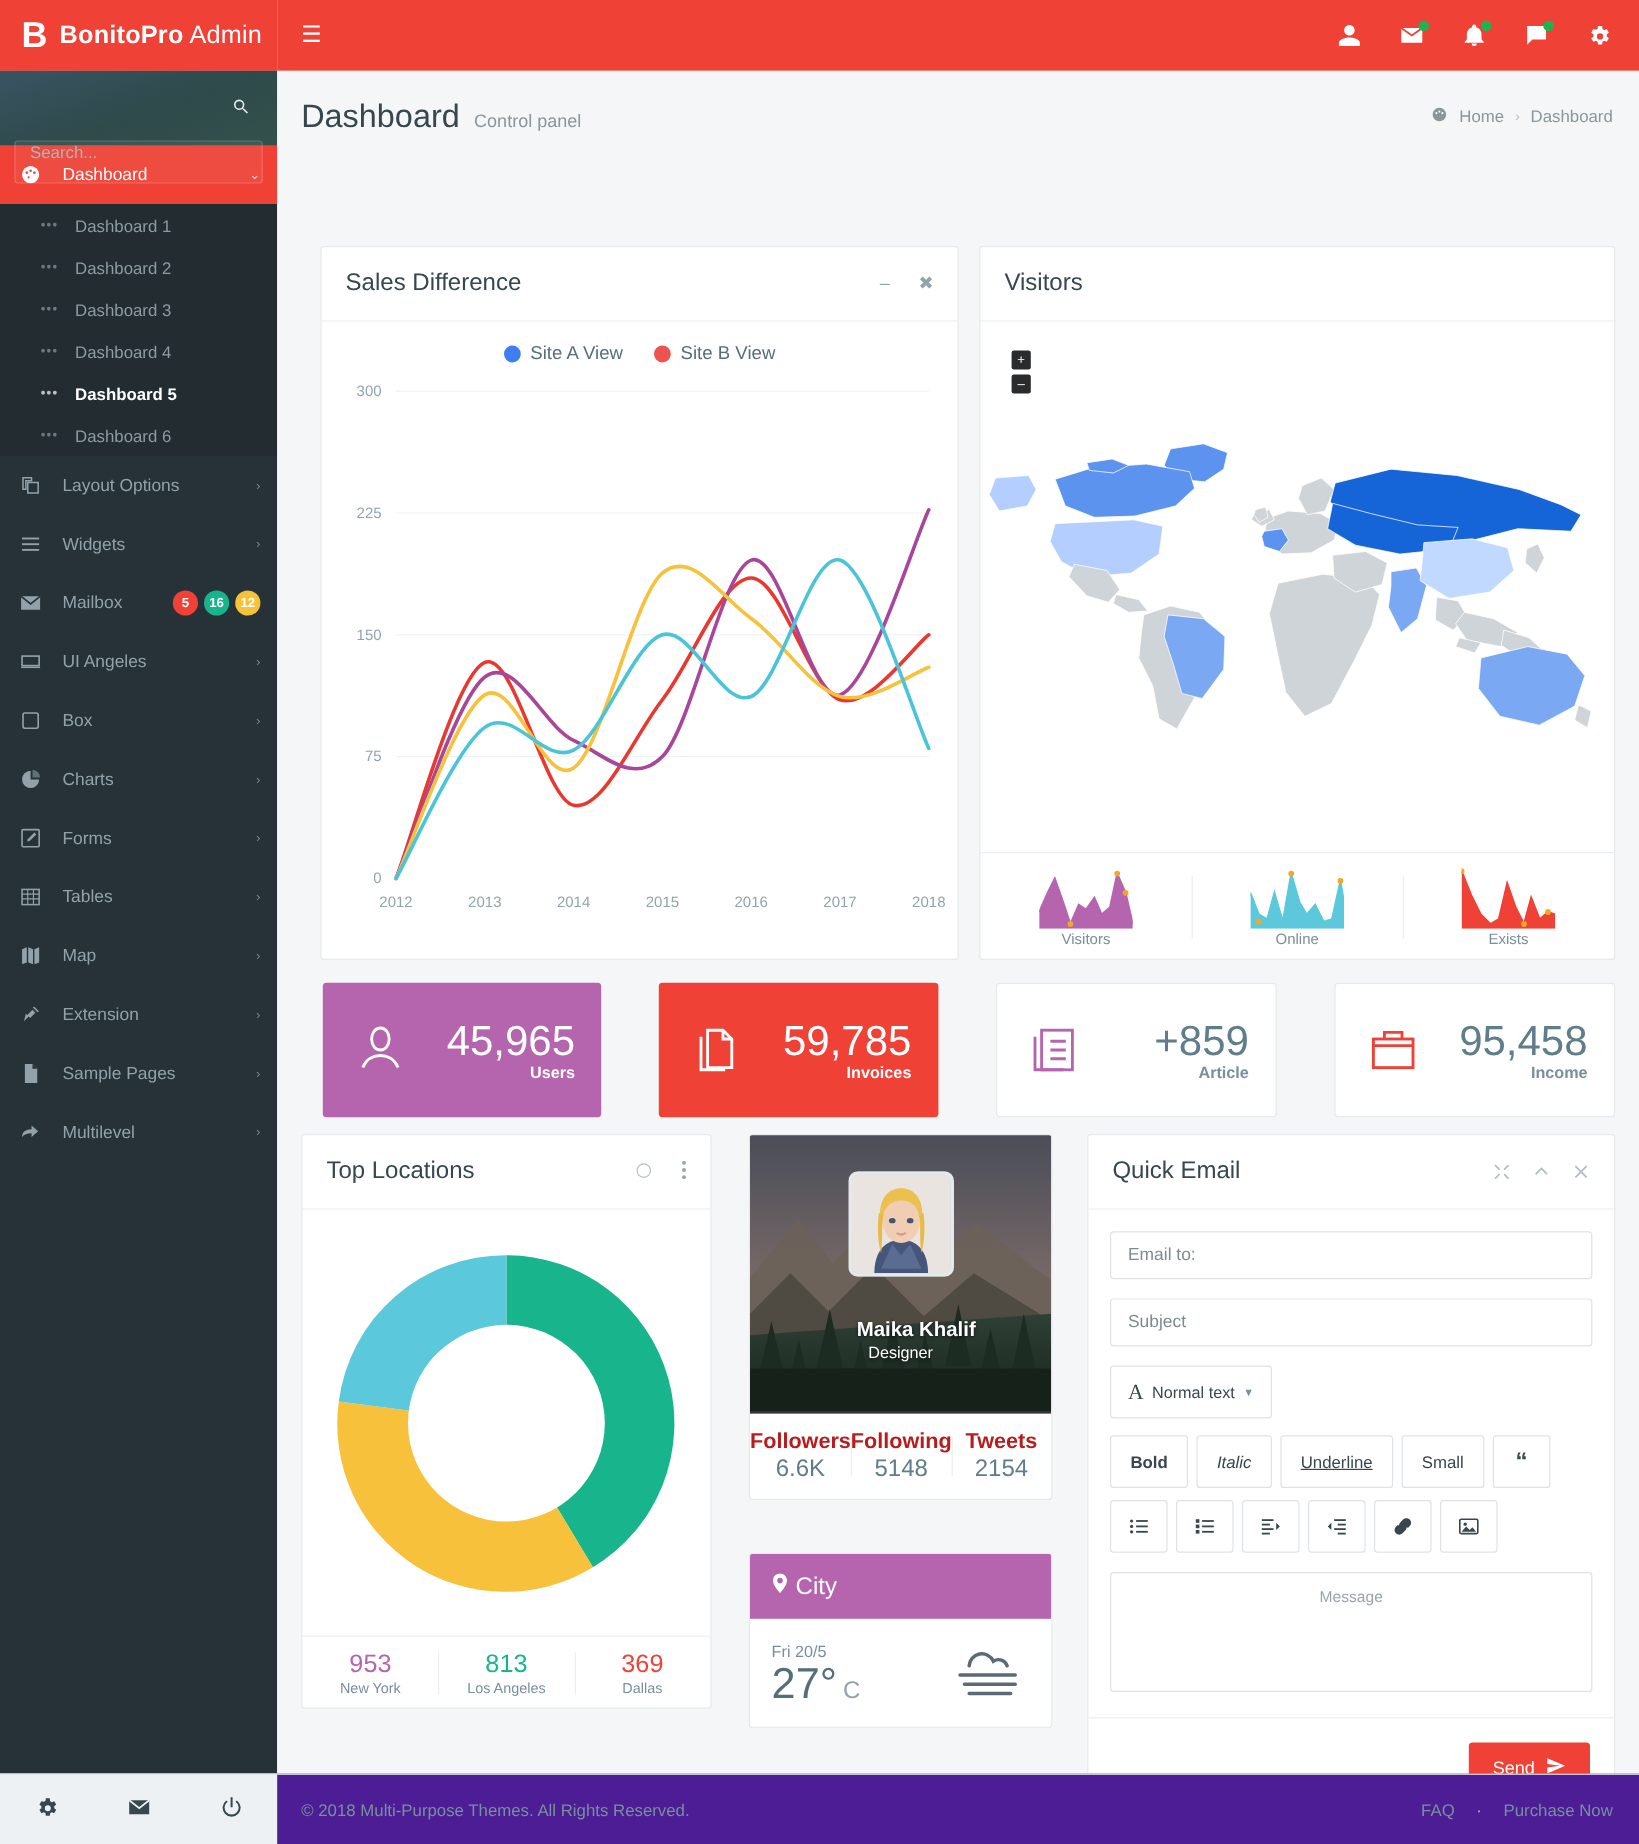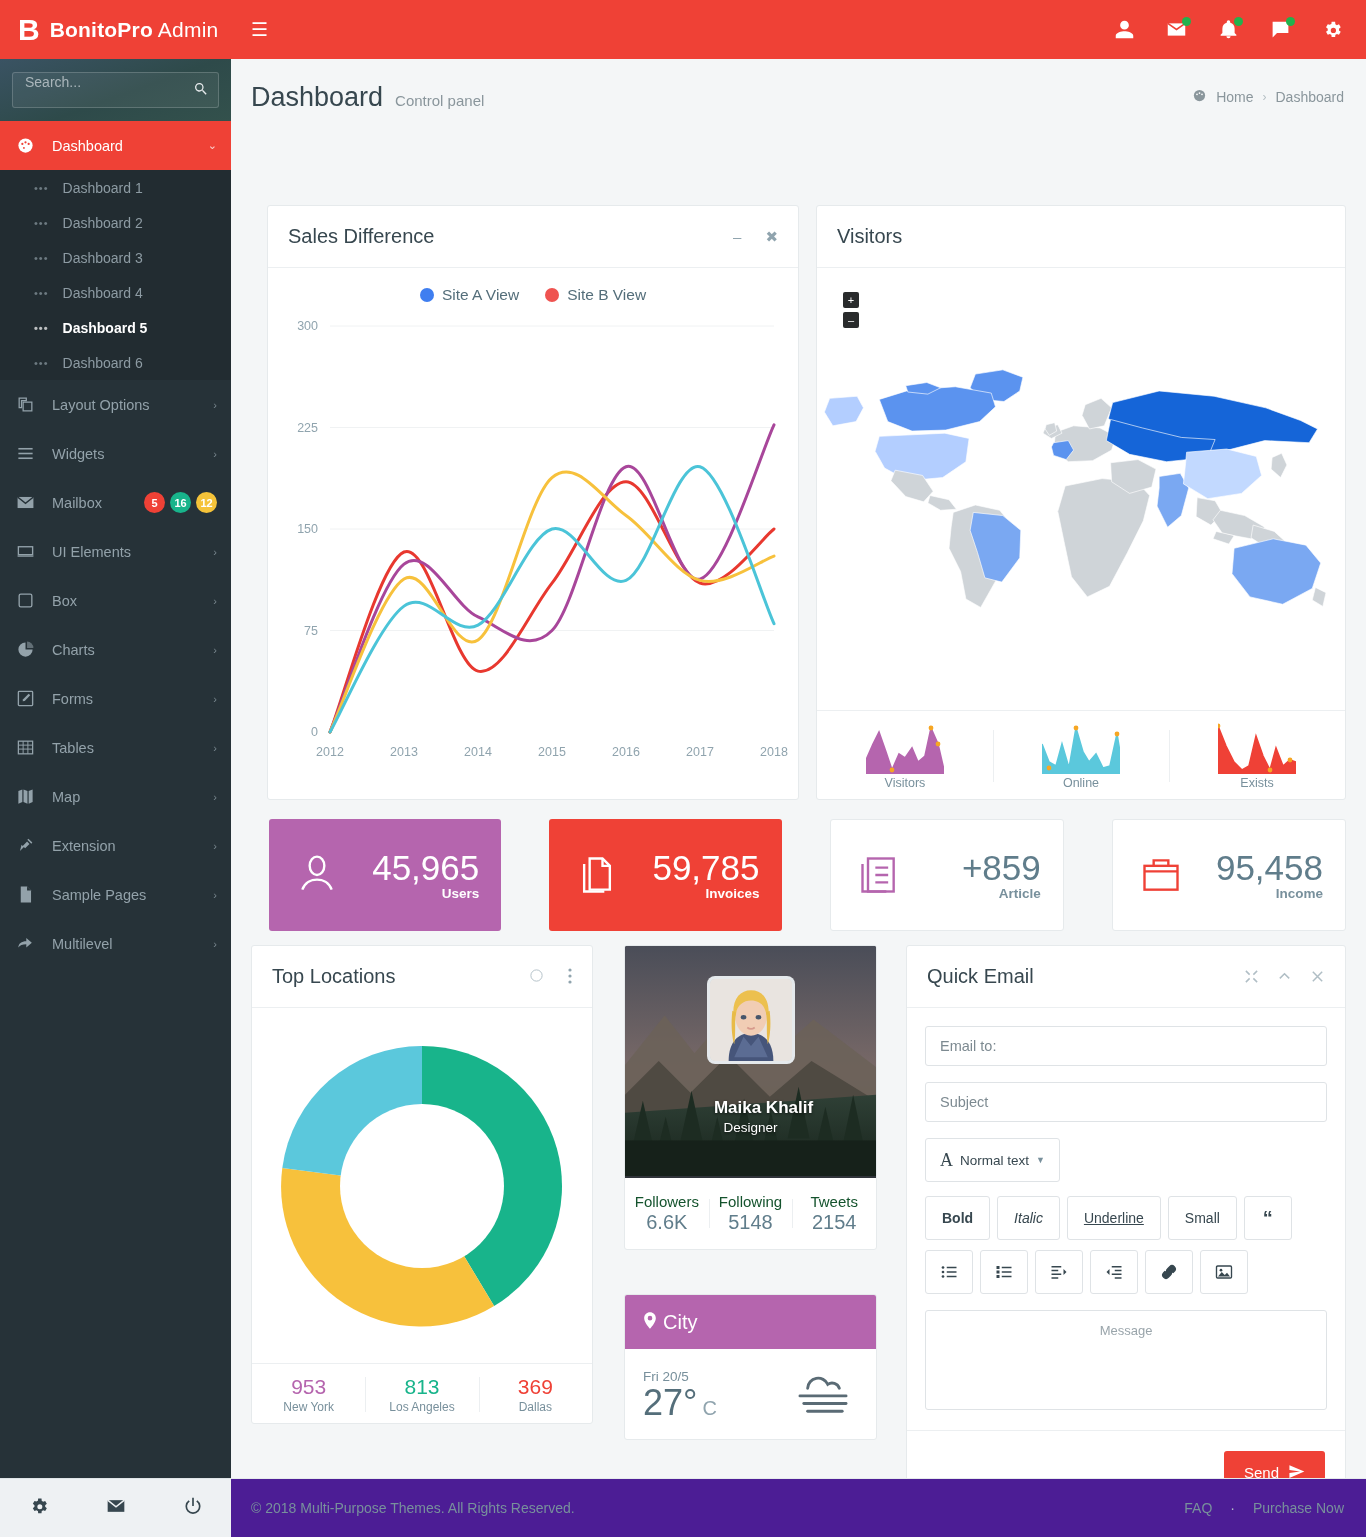--- a/index.html
+++ b/index.html
@@ -32,20 +32,21 @@
   .dot-badge { position: absolute; top: -1px; right: -3px; width: 9px; height: 9px; border-radius: 50%; background: #23b14d; }
 
   
   .sidebar { position: absolute; top: 59px; left: 0; width: 231px; height: 1419px; background: #263238; overflow: hidden; }
   .search-wrap { height: 62px; background: linear-gradient(160deg,#3a5363 0%,#2e4a4a 55%,#33514c 100%); display: flex; align-items: center; padding: 0 12px; }
   .search-box { position: relative; width: 100%; height: 36px; }
   .search-box input {
     width: 100%; height: 36px; background: rgba(255,255,255,.06); border: 1px solid rgba(255,255,255,.18);
     border-radius: 3px; color: #e6eaec; padding: 0 36px 16px 12px; font-size: 14px; outline: none;
     font-family: "Liberation Sans", sans-serif;
+    margin-top: 45px;
   }
   .search-box input::placeholder { color: #aab6bb; }
   .search-btn { position: absolute; right: 10px; top: 9px; background: none; border: none; cursor: pointer; padding: 0; }
   .search-btn svg { width: 16px; height: 16px; fill: #e6eaec; }
 
   .nav-item {
     display: flex; align-items: center; height: 49px; padding: 0 14px 0 16px;
     color: #93a2aa; font-size: 14.5px; cursor: pointer; gap: 14px;
   }
   .nav-item.active { background: #ef4136; color: #fff; }
@@ -150,21 +151,21 @@
   .avatar {
     position: absolute; left: 50%; top: 30px; transform: translateX(-50%);
     width: 88px; height: 88px; border-radius: 8px; border: 3px solid rgba(255,255,255,.45);
     overflow: hidden; background: #cfd8dc;
   }
   .profile-name { position: absolute; left: 0; right: 0; top: 152px; text-align: center; color: #fff; font-size: 17px; font-weight: 600; text-shadow: 0 1px 3px rgba(0,0,0,.6); padding-left: 26px; }
   .profile-role { position: absolute; left: 0; right: 0; top: 174px; text-align: center; color: #fff; font-size: 13.5px; text-shadow: 0 1px 3px rgba(0,0,0,.6); }
   .profile-stats { height: 70px; display: flex; align-items: center; }
   .ps-cell { flex: 1; text-align: center; position: relative; }
   .ps-cell + .ps-cell::before { content: ""; position: absolute; left: 0; top: 6px; bottom: 6px; width: 1px; background: #eceff1; }
-  .ps-label { font-size: 15px; color: #14532d; }
+  .ps-label { font-size: 18px; color: #b91c1c; font-weight: bold; }
   .ps-value { font-size: 20px; color: #607d8b; font-weight: 400; margin-top: 1px; }
 
   
   .city-card { position: absolute; left: 373px; top: 349px; width: 253px; height: 146px; overflow: hidden; }
   .city-head { height: 54px; background: #b565ae; display: flex; align-items: center; padding: 0 18px; gap: 6px; color: #fff; font-size: 20px; }
   .city-head svg { width: 14px; height: 17px; fill: #fff; }
   .city-body { height: 92px; display: flex; align-items: center; justify-content: space-between; padding: 0 22px 0 18px; }
   .city-date { font-size: 13.5px; color: #78909c; }
   .city-temp { font-size: 36px; font-weight: 300; color: #546e7a; line-height: 1.05; }
   .city-temp small { font-size: 20px; color: #90a4ae; margin-left: 5px; }
@@ -355,21 +356,21 @@
       <span class="badge yellow">12</span>
     </span>
   </div>
   <div class="nav-item">
     <span class="nav-icon">
         <svg viewBox="0 0 24 24">
           <rect x="3" y="6" width="18" height="10" fill="none" stroke="currentColor" stroke-width="1.7"></rect>
           <rect x="2" y="17" width="20" height="1.6"></rect>
         </svg>
       </span>
-    <span class="nav-label">UI Elements</span>
+    <span class="nav-label">UI Angeles</span>
     <span class="nav-arrow">›</span>
   </div>
   <div class="nav-item">
     <span class="nav-icon">
         <svg viewBox="0 0 24 24">
           <rect x="4" y="4" width="16" height="16" rx="2" fill="none" stroke="currentColor" stroke-width="1.7"></rect>
         </svg>
       </span>
     <span class="nav-label">Box</span>
     <span class="nav-arrow">›</span>

